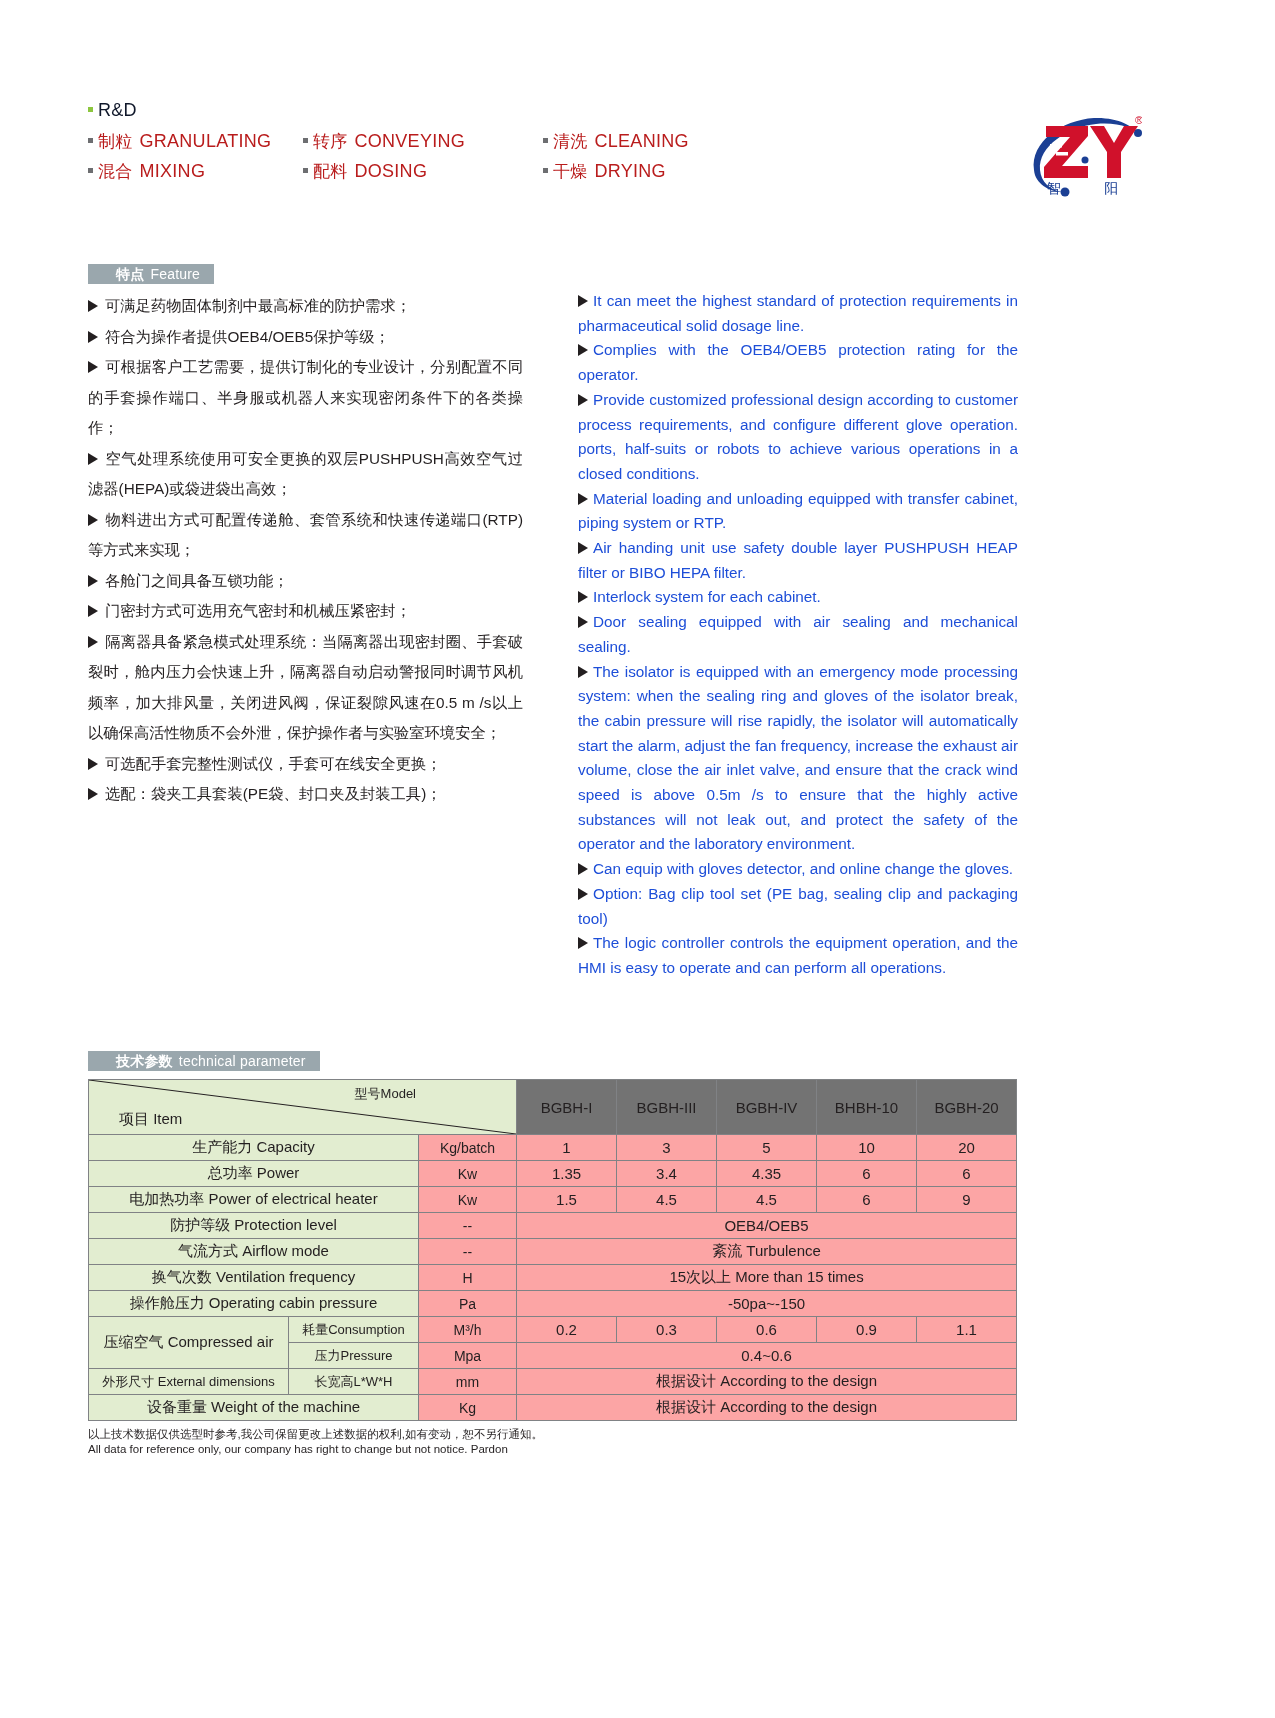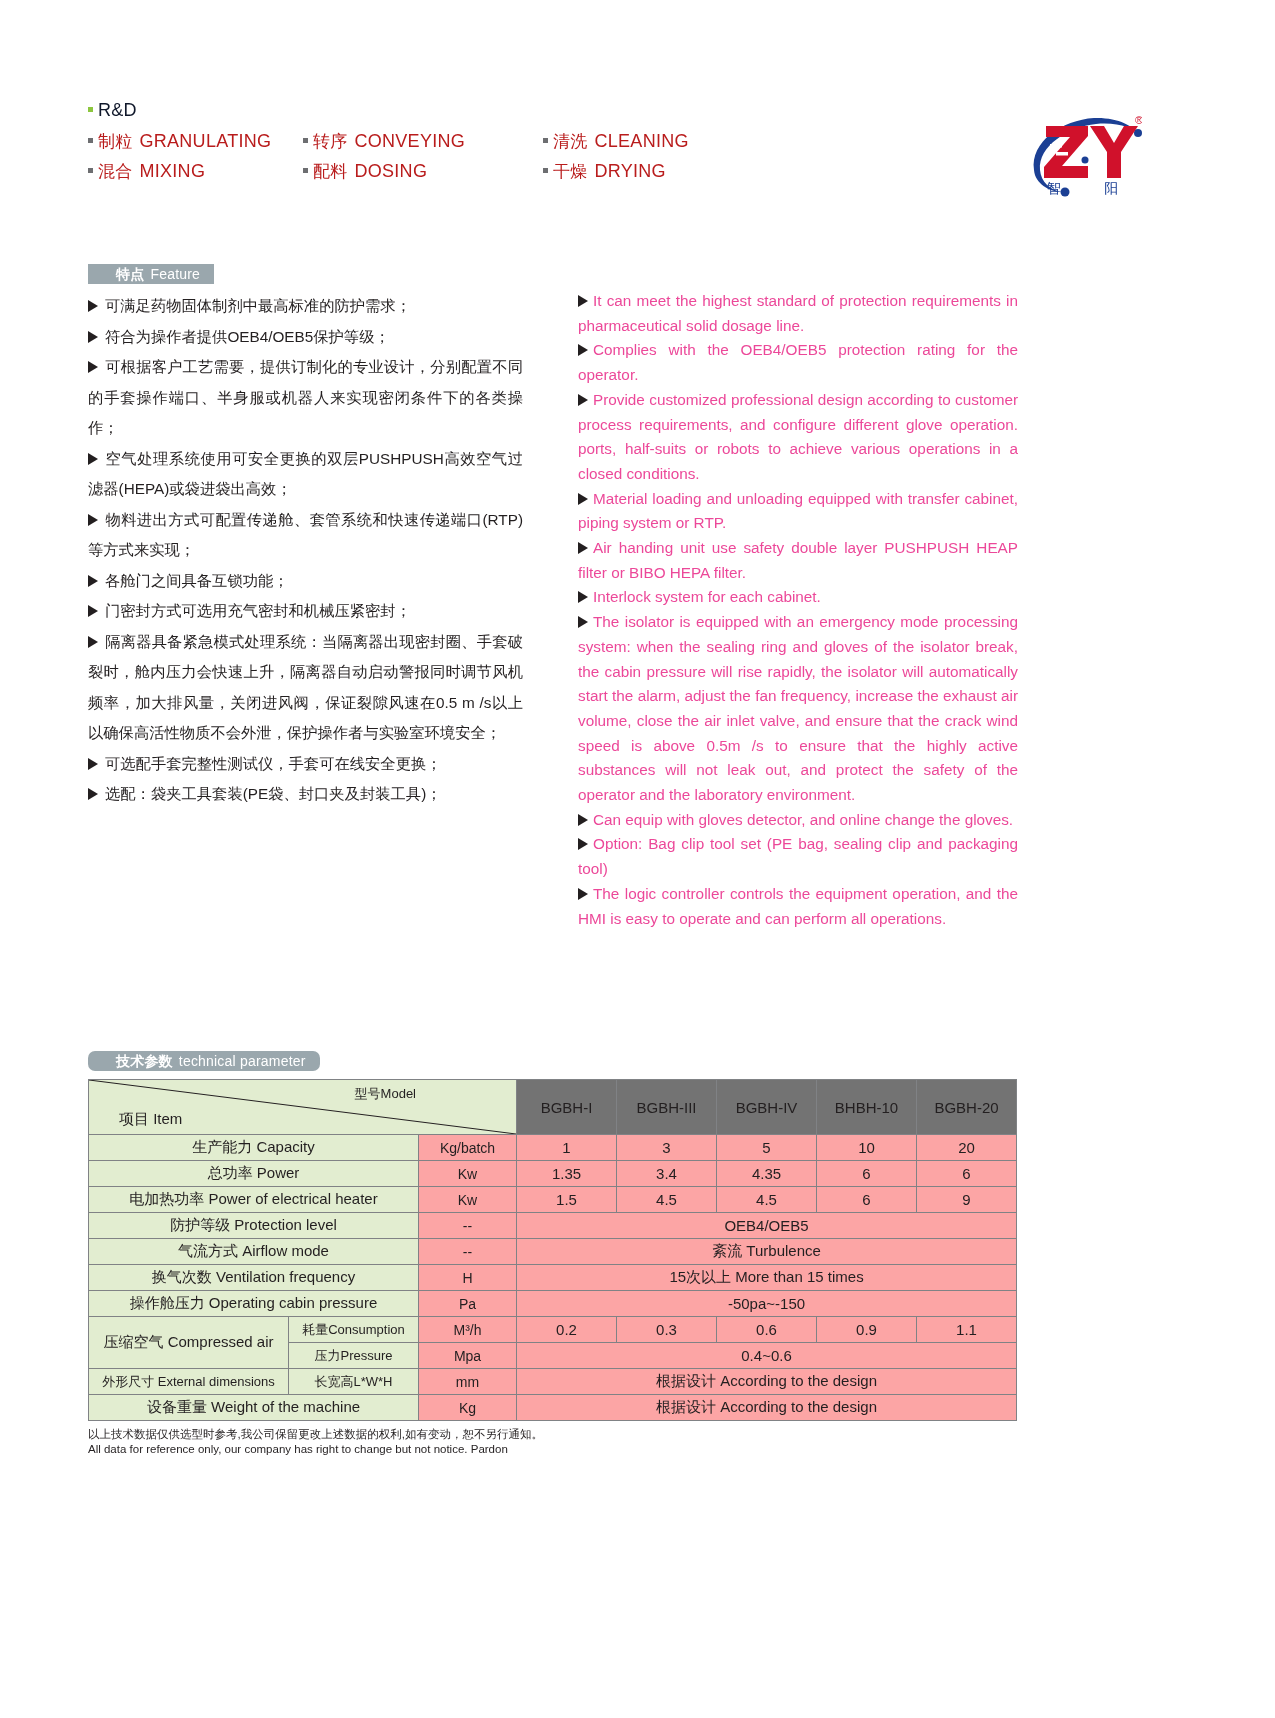--- a/index.html
+++ b/index.html
@@ -89,40 +89,40 @@
     height: 20px;
     line-height: 20px;
     padding-left: 28px;
     padding-right: 14px;
     white-space: nowrap;
     letter-spacing: 0.2px;
   }
   .sec-label .cn { font-weight: bold; margin-right: 6px; }
 
   #feature-label { left: 88px; top: 264px; }
-  #tech-label { left: 88px; top: 1051px; border-radius: 7px; }
+  #tech-label { left: 88px; top: 1051px; }
 
   
   .col-cn {
     position: absolute;
     left: 88px;
     top: 291px;
     width: 435px;
     font-size: 15.3px;
     line-height: 30.5px;
     color: #231f20;
   }
   .col-en {
     position: absolute;
     left: 578px;
     top: 289px;
     width: 440px;
     font-size: 15.3px;
     line-height: 24.7px;
-    color: #ec4899;
+    color: #1d4ed8;
     text-align: justify;
   }
   .col-en p, .col-cn p {
     margin: 0;
     text-indent: 0;
   }
   .col-cn p { text-align: justify; text-justify: inter-ideograph; }
   .tri {
     display: inline-block;
     width: 0; height: 0;
@@ -280,20 +280,21 @@
   <p><span class="tri"></span><span>选配：袋夹工具套装(PE袋、封口夹及封装工具)；</span></p>
 </div>
 
 <div class="col-en">
   <p><span class="tri"></span><span>It can meet the highest standard of protection requirements in pharmaceutical solid dosage line.</span></p>
   <p><span class="tri"></span><span>Complies with the OEB4/OEB5 protection rating for the operator.</span></p>
   <p><span class="tri"></span><span>Provide customized professional design according to customer process requirements, and configure different glove operation. ports, half-suits or robots to achieve various operations in a closed conditions.</span></p>
   <p><span class="tri"></span><span>Material loading and unloading equipped with transfer cabinet, piping system or RTP.</span></p>
   <p><span class="tri"></span><span>Air handing unit use safety double layer PUSHPUSH HEAP filter or BIBO HEPA filter.</span></p>
   <p><span class="tri"></span><span>Interlock system for each cabinet.</span></p>
+  <p><span class="tri"></span><span>Door sealing equipped with air sealing and mechanical sealing.</span></p>
   <p><span class="tri"></span><span>The isolator is equipped with an emergency mode processing system: when the sealing ring and gloves of the isolator break, the cabin pressure will rise rapidly, the isolator will automatically start the alarm, adjust the fan frequency, increase the exhaust air volume, close the air inlet valve, and ensure that the crack wind speed is above 0.5m /s to ensure that the highly active substances will not leak out, and protect the safety of the operator and the laboratory environment.</span></p>
   <p><span class="tri"></span><span>Can equip with gloves detector, and online change the gloves.</span></p>
   <p><span class="tri"></span><span>Option: Bag clip tool set (PE bag, sealing clip and packaging tool)</span></p>
   <p><span class="tri"></span><span>The logic controller controls the equipment operation, and the HMI is easy to operate and can perform all operations.</span></p>
 </div>
 
 <div class="sec-label" id="tech-label">
   <span class="cn">技术参数</span><span>technical parameter</span>
 </div>
 

